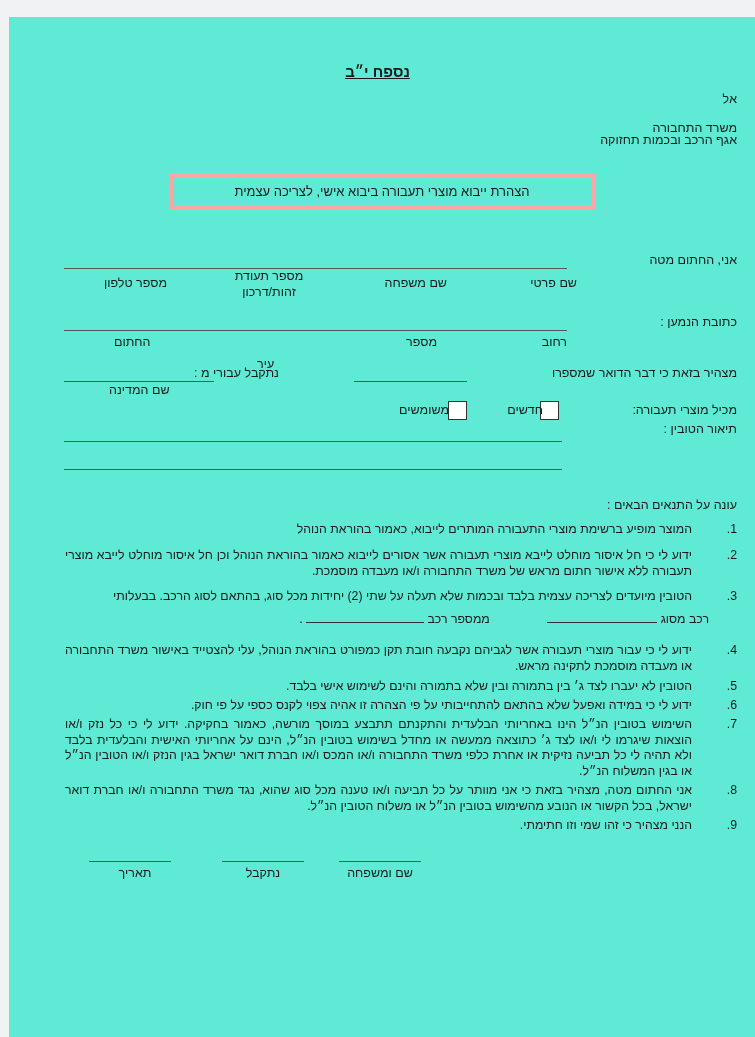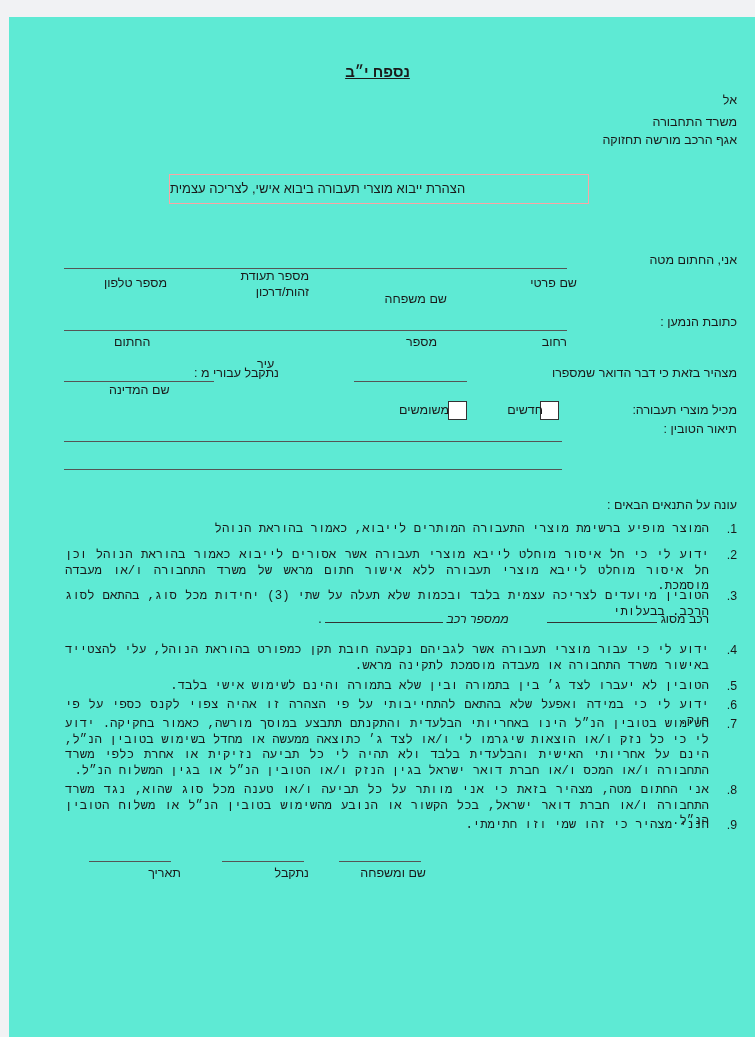--- a/index.html
+++ b/index.html
@@ -12,47 +12,47 @@
   }
   .abs { position:absolute; white-space:nowrap; }
   .t13 { font-size:12.5px; }
   .title {
     position:absolute; top:46px; left:0; width:737px; text-align:center;
     font-weight:bold; font-size:15px; text-decoration:underline;
   }
   .r { right:30px; }
   .boxed {
     position:absolute; left:160px; top:157px; width:418px; height:28px;
-    border:1px solid #fca5a5; text-align:left; line-height:28px; font-size:13px;
+    border:4px solid #fca5a5; text-align:center; line-height:28px; font-size:13px;
   }
   .hline { position:absolute; height:0; border-top:1px solid #555; }
   .cb { position:absolute; width:17px; height:17px; border:1px solid #333; background:#fff; }
   .item { position:absolute; right:30px; width:672px; font-size:12.3px; line-height:15.5px; white-space:normal; }
   .item .num { position:absolute; right:0; top:0; width:20px; text-align:right; }
-  .item .txt { margin-right:28px; display:block; text-align:justify; text-align-last:right;font-family:Liberation Mono, monospace; }
+  .item .txt { margin-right:45px; display:block; text-align:justify; text-align-last:right; }
   .blank { display:inline-block; border-bottom:1px solid #333; height:12px; vertical-align:baseline; }
-  .center { }
+  .center { text-align:center; }
 </style>
 </head>
 <body>
 
 <div class="page">
 
   <div class="title">נספח י״ב</div>
 
-  <div class="abs t13 r" style="top:76px;">אל</div>
-  <div class="abs t13 r" style="top:98px;margin-left:27px;">משרד התחבורה</div>
-  <div class="abs t13 r" style="top:116px;">אגף הרכב מורשה תחזוקה</div>
+  <div class="abs t13 r" style="top:76px;font-family:Liberation Mono, monospace;">אל</div>
+  <div class="abs t13 r" style="top:104px;margin-left:27px;">משרד התחבורה</div>
+  <div class="abs t13 r" style="top:116px;">אגף הרכב ובכמות תחזוקה</div>
 
   <div class="boxed">הצהרת ייבוא מוצרי תעבורה ביבוא אישי, לצריכה עצמית</div>
 
   <div class="abs t13 r" style="top:236px;">אני, החתום מטה</div>
   <div class="hline" style="left:55px; width:503px; top:251px;"></div>
   <div class="abs t13" style="right:190px; top:259px;">שם פרטי</div>
-  <div class="abs t13" style="right:320px; top:275px;">שם משפחה</div>
+  <div class="abs t13" style="right:320px; top:259px;">שם משפחה</div>
   <div class="abs t13 center" style="left:220px; width:80px; top:251px; line-height:16px;">
     <div>מספר תעודת</div>
     <div>זהות/דרכון</div>
   </div>
   <div class="abs t13" style="left:95px; top:259px;">מספר טלפון</div>
 
   <div class="abs t13 r" style="top:298px;">כתובת הנמען :</div>
   <div class="hline" style="left:55px; width:503px; top:313px;"></div>
   <div class="abs t13" style="right:200px; top:318px;margin-left:20px;">רחוב</div>
   <div class="abs t13" style="right:330px; top:318px;">מספר</div>
@@ -79,26 +79,26 @@
   <div class="item" style="top:505px;">
     <span class="num">1.</span>
     <span class="txt">המוצר מופיע ברשימת מוצרי התעבורה המותרים לייבוא, כאמור בהוראת הנוהל</span>
   </div>
   <div class="item" style="top:531px;">
     <span class="num">2.</span>
     <span class="txt">ידוע לי כי חל איסור מוחלט לייבא מוצרי תעבורה אשר אסורים לייבוא כאמור בהוראת הנוהל וכן חל איסור מוחלט לייבא מוצרי תעבורה ללא אישור חתום מראש של משרד התחבורה ו/או מעבדה מוסמכת.</span>
   </div>
   <div class="item" style="top:572px;">
     <span class="num">3.</span>
-    <span class="txt">הטובין מיועדים לצריכה עצמית בלבד ובכמות שלא תעלה על שתי (3) יחידות מכל סוג, בהתאם לסוג הרכב. בבעלותי</span>
+    <span class="txt">הטובין מיועדים לצריכה עצמית בלבד ובכמות שלא תעלה על שתי (2) יחידות מכל סוג, בהתאם לסוג הרכב. בבעלותי</span>
   </div>
   <div class="abs" style="right:58px; top:593px; font-size:12.3px;">
     <span>רכב מסוג</span>
     <span class="blank" style="width:110px;"></span>
-    <span style="margin-right:35px;font-style:italic;">ממספר רכב</span>
+    <span style="margin-right:54px;">ממספר רכב</span>
     <span class="blank" style="width:118px;"></span>
     <span>.</span>
   </div>
 
   <div class="item" style="top:626px;">
     <span class="num">4.</span>
     <span class="txt">ידוע לי כי עבור מוצרי תעבורה אשר לגביהם נקבעה חובת תקן כמפורט בהוראת הנוהל, עלי להצטייד באישור משרד התחבורה או מעבדה מוסמכת לתקינה מראש.</span>
   </div>
   <div class="item" style="top:662px;">
     <span class="num">5.</span>

